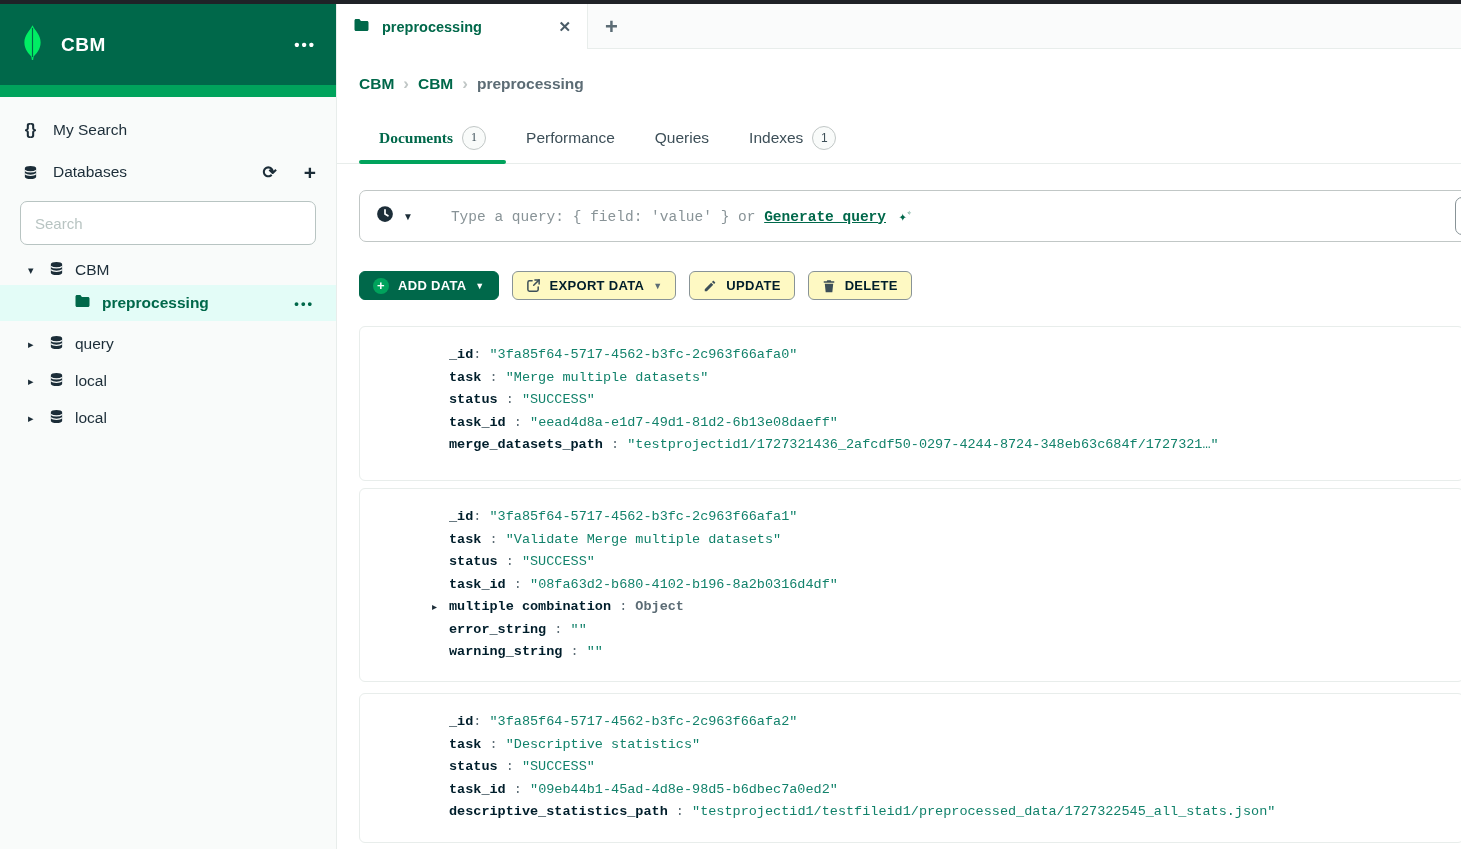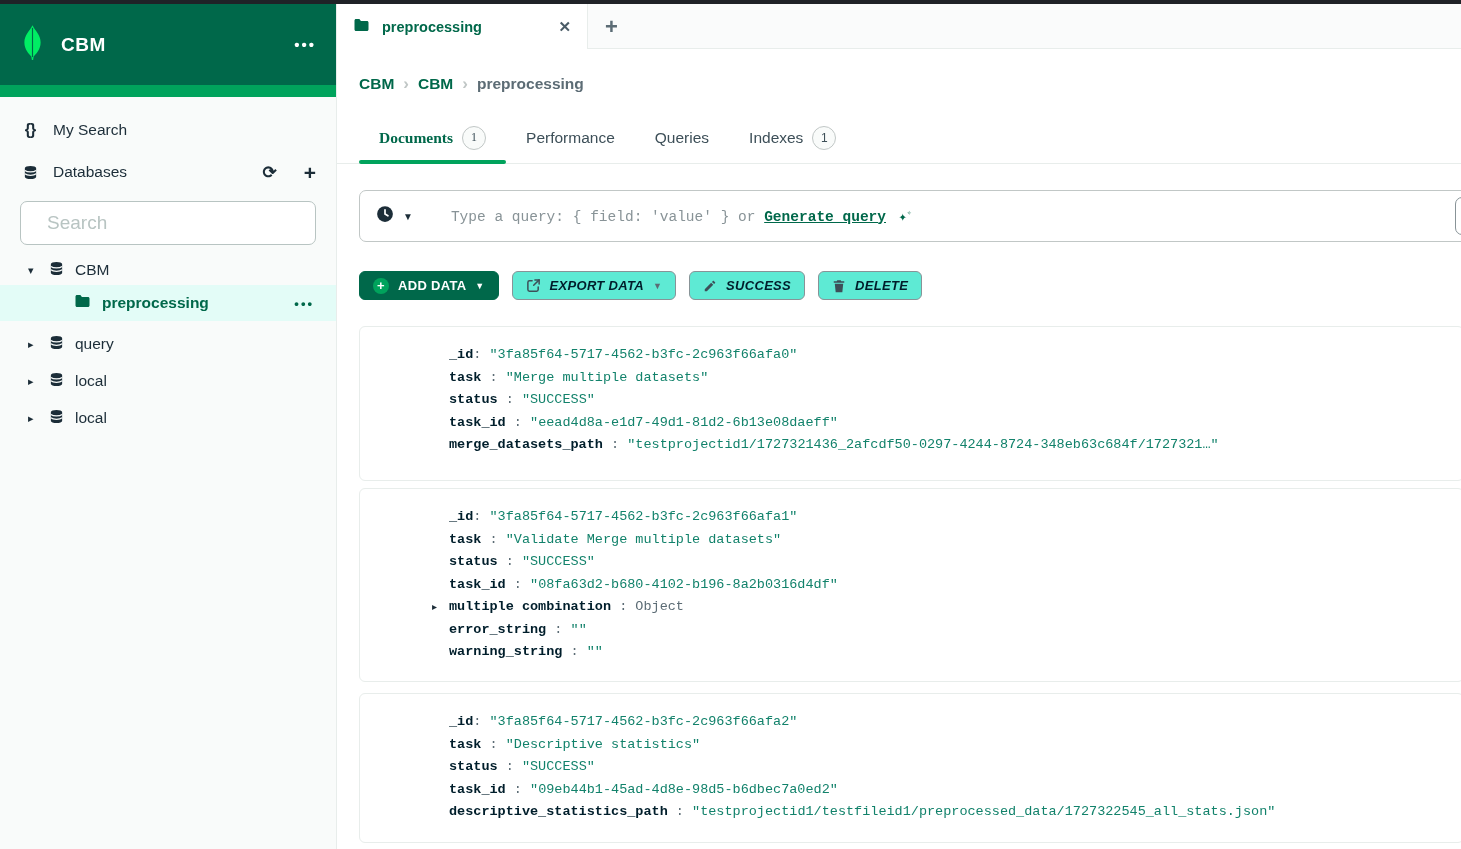--- a/index.html
+++ b/index.html
@@ -18,22 +18,22 @@
   .sb-accent { height:12px; background:#00A35C; }
   .sb-nav { padding-top:12px; }
   .sb-item { height:42px; display:flex; align-items:center; padding:0 20px; gap:13px; font-size:15.5px; color:#1C2D38; }
   .sb-item .ic { width:20px; display:flex; justify-content:center; align-items:center; }
   .braces { font-weight:bold; font-size:16px; letter-spacing:-1px; }
   .sb-item .spacer { flex:1; }
   .tool-ic { font-size:17px; font-weight:bold; color:#1C2D38; cursor:pointer; }
   .plus-ic { font-size:21px; line-height:1; margin-left:14px; }
   .search-box { margin:8px 20px 10px 20px; height:44px; background:#fff; border:1px solid #B8C4C2;
     border-radius:7px; display:flex; align-items:center; padding:0 14px; }
-  .search-box input { border:none; outline:none; font-size:19px; color:#1C2D38; width:100%;
-    font-family:"Liberation Sans", sans-serif; background:transparent;margin-left:12px; }
+  .search-box input { border:none; outline:none; font-size:15px; color:#1C2D38; width:100%;
+    font-family:"Liberation Sans", sans-serif; background:transparent; }
   .search-box input::placeholder { color:#B8C4C2; }
   .tree-row { height:30px; display:flex; align-items:center; padding-left:28px; gap:11px; font-size:15.5px; }
   .tree-caret { width:10px; font-size:11px; color:#1C2D38; cursor:pointer; }
   .coll-row { height:36px; display:flex; align-items:center; padding-left:74px; gap:11px;
     background:#E3FCF7; color:#00684A; font-weight:bold; font-size:15.5px; }
   .coll-row .dots { margin-left:auto; margin-right:22px; color:#00684A; letter-spacing:2px; font-size:13px; cursor:pointer; }
 
   
   .tabstrip { left:337px; top:4px; width:1124px; height:45px; background:#FAFBFB; border-bottom:1px solid #E8EDEB; }
   .wtab { position:absolute; left:0; top:0; width:251px; height:45px; background:#fff; border-right:1px solid #E8EDEB;
@@ -67,36 +67,36 @@
   .qb-link { color:#00684A; font-weight:bold; text-decoration:underline; cursor:pointer; }
   .qb-spark { color:#00684A; font-size:14px; margin-left:4px; }
   .qb-spark sup { font-size:8px; }
   .qb-edge-btn { left:1455px; top:197px; width:26px; height:38px; background:#fff; border:1px solid #889397; border-radius:7px; }
 
   
   .toolbar { left:359px; top:271px; display:flex; gap:13px; }
   .btn { height:29px; border-radius:6px; display:flex; align-items:center; gap:9px; padding:0 13px;
     font-size:13px; font-weight:bold; letter-spacing:.3px; cursor:pointer; }
   .btn-primary { background:#00684A; color:#fff; border:1px solid #00684A; }
-  .btn-secondary { background:#5eead4; color:#001E2B; border:1px solid #889397;font-style:italic; }
+  .btn-secondary { background:#fef9c3; color:#001E2B; border:1px solid #889397; }
   .plus-circle { width:16px; height:16px; border-radius:50%; background:#00A35C; color:#fff; display:flex;
     align-items:center; justify-content:center; font-size:13px; font-weight:bold; }
   .btn .caret-w { font-size:9px; color:#fff; }
   .btn .caret-g { font-size:9px; color:#5C6C75; }
   .btn svg { display:block; }
 
   
   .doc-card { left:359px; width:1105px; background:#fff; border:1px solid #E8EDEB; border-radius:6px; }
   .doc-rows { padding-top:17px; }
   .doc-row { line-height:22.5px; padding-left:89px; font-family:"Liberation Mono", monospace; font-size:13.5px;
     white-space:pre; position:relative; }
   .doc-row .k { color:#001E2B; font-weight:bold; }
   .doc-row .sep { color:#5C6C75; }
   .doc-row .v.string { color:#12826B; }
-  .doc-row .v.object { color:#5C6C75; }
+  .doc-row .v.object { color:#5C6C75;font-weight:bold; }
   .field-caret { position:absolute; left:72px; top:0; font-size:10px; color:#1C2D38;
     font-family:"Liberation Sans", sans-serif; cursor:pointer; }
 </style>
 </head>
 <body>
 
 <div class="abs top-strip"></div>
 
 <div class="abs sidebar">
   <div class="sb-header">
@@ -258,21 +258,21 @@
     </span>
     <span>EXPORT DATA</span>
     <span class="caret-g">▼</span>
   </div>
   <div class="btn btn-secondary">
     <span>
       <svg width="14" height="14" viewBox="0 0 16 16" fill="#3D4F58">
         <path d="M2 11.6V14h2.4l7.3-7.3-2.4-2.4zM13.8 4.7c.3-.3.3-.8 0-1.1l-1.4-1.4c-.3-.3-.8-.3-1.1 0l-1.1 1.1 2.5 2.5z"></path>
       </svg>
     </span>
-    <span>SUCCESS</span>
+    <span>UPDATE</span>
   </div>
   <div class="btn btn-secondary">
     <span>
       <svg width="14" height="14" viewBox="0 0 16 16" fill="#3D4F58">
         <path d="M6 1.5h4l.6 1.2H14v1.5H2V2.7h3.4zM3.2 5.5h9.6L11.8 15H4.2z"></path>
       </svg>
     </span>
     <span>DELETE</span>
   </div>
 </div>

